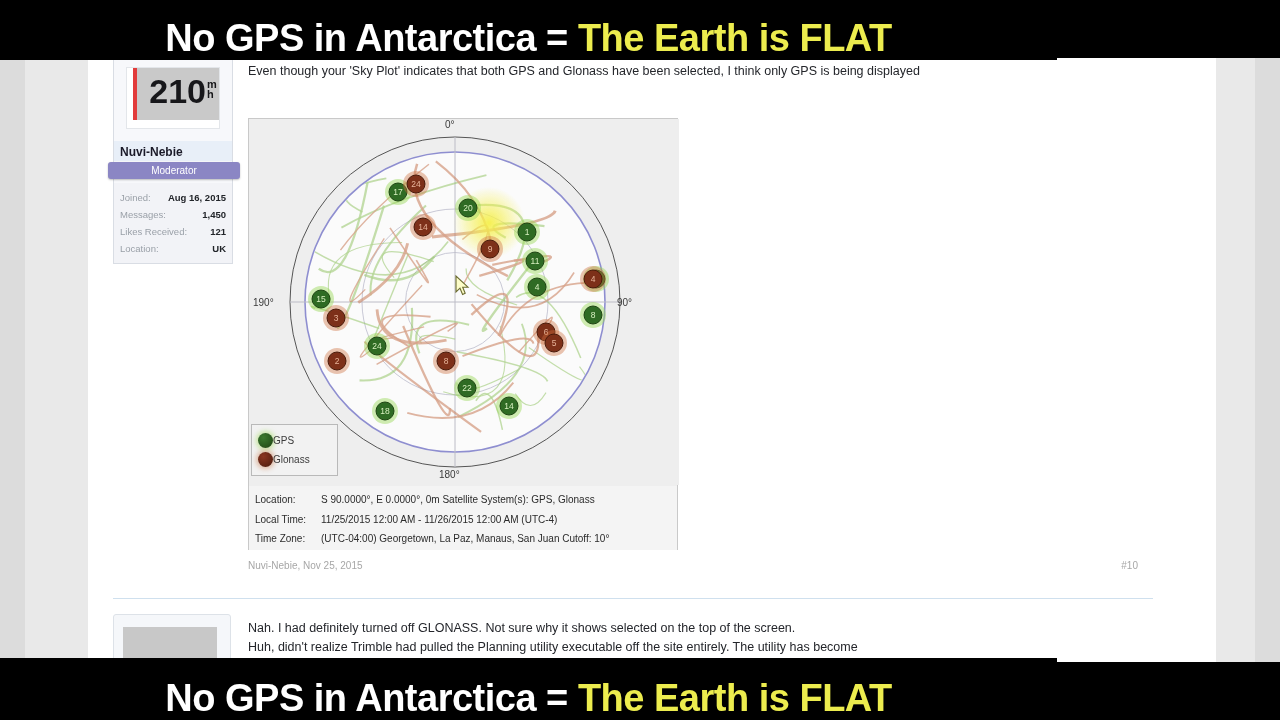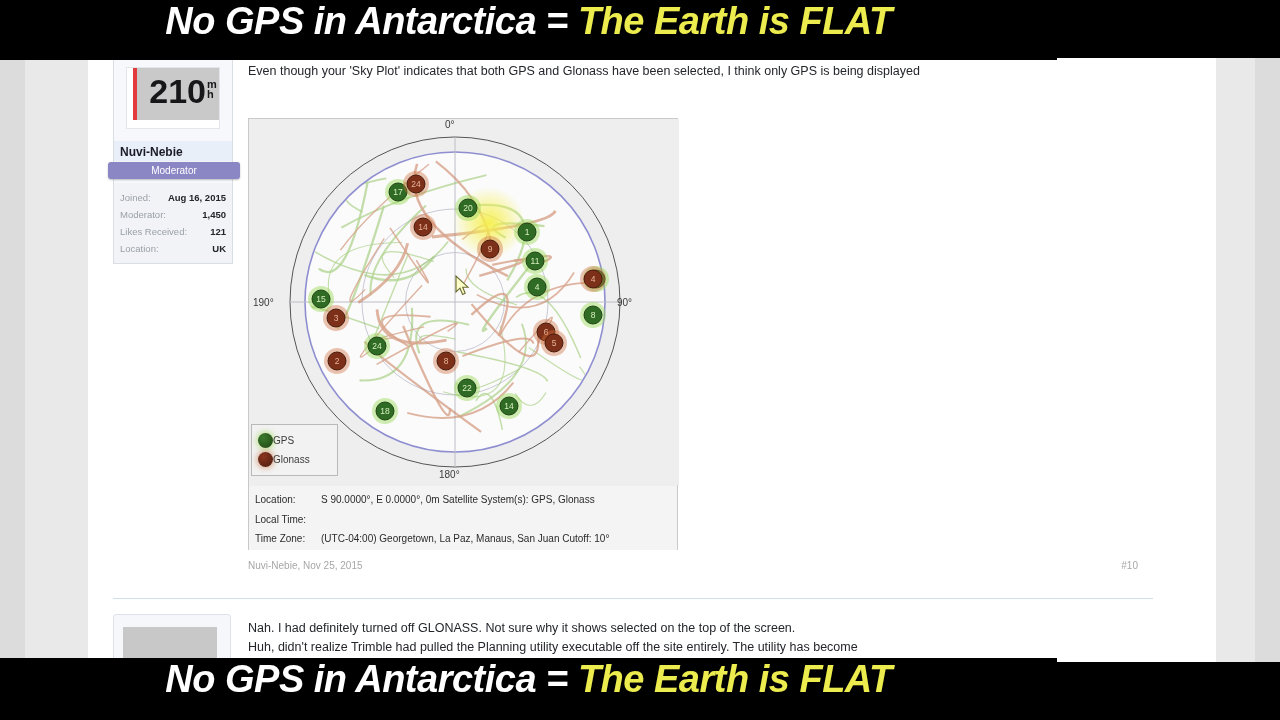--- a/index.html
+++ b/index.html
@@ -4,23 +4,22 @@
 <style>
   * { margin:0; padding:0; box-sizing:border-box; }
   html,body { width:1280px; height:720px; overflow:hidden; background:#000; }
   body { font-family:"Liberation Sans", sans-serif; }
 
   #screen { position:relative; width:1280px; height:720px; background:#000; }
 
   
   .banner {
     position:absolute; left:0; width:1057px; height:60px;
-    background:#000; display:flex; align-items:flex-start; justify-content:center;
+    background:#000; display:flex; align-items:flex-end; justify-content:center;
     z-index:40;
-    font-style:italic;
   }
   #banner-top { top:0; }
   #banner-bottom { bottom:0; height:62px; }
   .banner-text {
     font-size:38px; font-weight:bold; letter-spacing:-0.5px;
     white-space:nowrap; font-family:"Liberation Sans", sans-serif;
   }
   .banner-white { color:#ffffff; }
   .banner-yellow { color:#ecec4e; }
 
@@ -168,21 +167,21 @@
               </div>
             </div>
             <div class="username">Nuvi-Nebie</div>
             <div class="usertitle">Moderator</div>
             <div class="stats">
               <div class="stat-row">
                 <span class="stat-label">Joined:</span>
                 <span class="stat-value">Aug 16, 2015</span>
               </div>
               <div class="stat-row">
-                <span class="stat-label">Moderator:</span>
+                <span class="stat-label">Messages:</span>
                 <span class="stat-value">1,450</span>
               </div>
               <div class="stat-row">
                 <span class="stat-label">Likes Received:</span>
                 <span class="stat-value">121</span>
               </div>
               <div class="stat-row">
                 <span class="stat-label">Location:</span>
                 <span class="stat-value">UK</span>
               </div>
@@ -385,20 +384,21 @@
               </div>
             </div>
 
             <div class="info-table">
               <div class="info-row">
                 <span class="info-key">Location:</span>
                 <span class="info-val">S 90.0000°, E 0.0000°, 0m  Satellite System(s): GPS, Glonass</span>
               </div>
               <div class="info-row">
                 <span class="info-key">Local Time:</span>
+                <span class="info-val">11/25/2015 12:00 AM - 11/26/2015 12:00 AM (UTC-4)</span>
               </div>
               <div class="info-row">
                 <span class="info-key">Time Zone:</span>
                 <span class="info-val">(UTC-04:00) Georgetown, La Paz, Manaus, San Juan  Cutoff: 10°</span>
               </div>
             </div>
           </div>
 
           <div class="post-footer">
             <span>Nuvi-Nebie, Nov 25, 2015</span>

